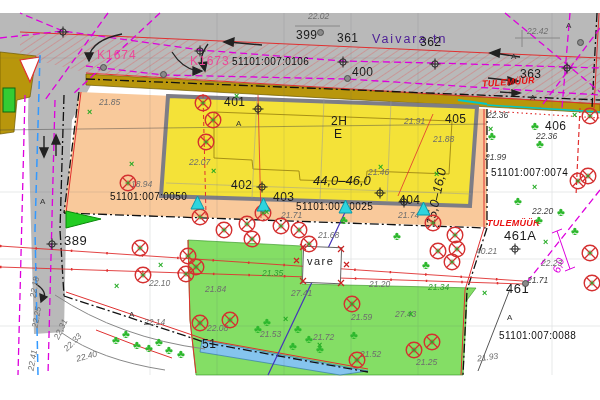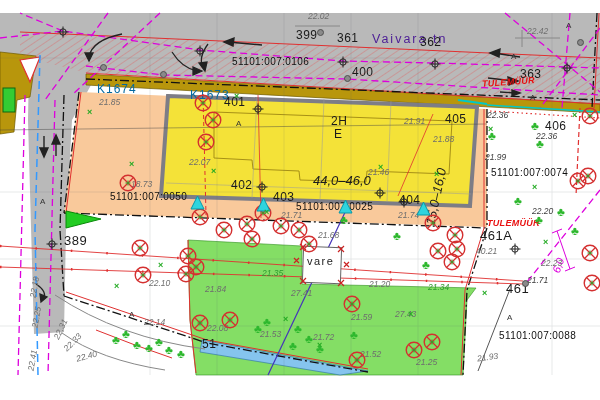--- a/index.html
+++ b/index.html
@@ -8,21 +8,21 @@
   #basemap{position:absolute;left:0;top:0;}
   #sym{position:absolute;left:0;top:0;width:600px;height:400px;}
   .lb{position:absolute;white-space:nowrap;line-height:1;}
   .elev{font-style:italic;font-size:8.5px;color:#6e6e6e;}
   .elev2{font-style:italic;font-size:8.5px;color:#3c3c3c;}
   .elevg{font-style:italic;font-size:8.5px;color:#2f9a2f;}
   .num{font-size:12px;color:#1a1a1a;letter-spacing:.5px;}
   .num2{font-size:13px;color:#1a1a1a;letter-spacing:.5px;}
   .street{font-size:12.5px;color:#4c1d95;letter-spacing:2px;}
   .pn{font-size:10px;color:#101010;letter-spacing:.4px;}
-  .pn2{font-size:12px;color:#0369a1;letter-spacing:1px;margin-top:34px;}
+  .pn2{font-size:12px;color:#ec4899;letter-spacing:1px;}
   .fire{font-size:9px;font-weight:bold;font-style:italic;color:#e81010;letter-spacing:.3px;}
   .dim{font-size:13px;font-style:italic;color:#1c1c1c;}
   .magdim{font-size:11px;font-style:italic;color:#dd00dd;}
   .vare{font-size:11px;color:#222;letter-spacing:1.5px;}
   .amark{font-size:8px;color:#333;}
   .tree{position:absolute;color:#2eb82e;font-size:12px;line-height:1;margin:-6px 0 0 -5px;}
   .gx{position:absolute;color:#22aa22;font-size:9px;font-weight:bold;line-height:1;margin:-4px 0 0 -4px;}
   .rc,.bm,.ent{position:absolute;}
   .rc{width:18px;height:18px;margin:-9px 0 0 -9px;}
   .bm{width:12px;height:12px;margin:-6px 0 0 -6px;}
@@ -210,33 +210,33 @@
       <div class="lb num" style="left:334px;top:128px;">E</div>
       <div class="lb elev" style="left:404px;top:117px;">21.91</div>
       <div class="lb amark" style="left:236px;top:120px;">A</div>
       <div class="lb elev" style="left:433px;top:135px;">21.88</div>
       <div class="lb dim" style="left:407px;top:190px;transform:rotate(-78deg);">15,0–16,0</div>
       <div class="lb elev2" style="left:485px;top:153px;">21.99</div>
       <div class="lb pn" style="left:491px;top:168px;">51101:007:0074</div>
       <div class="lb elev" style="left:189px;top:158px;">22.07</div>
       <div class="lb elev" style="left:368px;top:168px;">21.46</div>
       <div class="lb dim" style="left:313px;top:174px;">44,0–46,0</div>
-      <div class="lb elev" style="left:131px;top:180px;">18.73</div>
+      <div class="lb elev" style="left:131px;top:180px;">18.94</div>
       <div class="lb num" style="left:231px;top:179px;">402</div>
       <div class="lb num" style="left:273px;top:191px;">403</div>
       <div class="lb num" style="left:399px;top:194px;">404</div>
       <div class="lb pn" style="left:110px;top:192px;">51101:007:0050</div>
       <div class="lb pn" style="left:296px;top:202px;">51101:007:0025</div>
       <div class="lb elev" style="left:281px;top:211px;">21.71</div>
       <div class="lb elev" style="left:398px;top:211px;">21.74</div>
       <div class="lb fire" style="left:487px;top:219px;">TULEMÜÜR</div>
       <div class="lb elev2" style="left:532px;top:207px;">22.20</div>
       <div class="lb num2" style="left:64px;top:234px;">389</div>
       <div class="lb elev" style="left:318px;top:231px;">21.68</div>
-      <div class="lb num2" style="left:480px;top:229px;">461A</div>
+      <div class="lb num2" style="left:504px;top:229px;">461A</div>
       <div class="lb elev" style="left:476px;top:247px;">40.21</div>
       <div class="lb magdim" style="left:551px;top:260px;transform:rotate(-72deg);">6,0</div>
       <div class="lb vare" style="left:307px;top:256px;">vare</div>
       <div class="lb elevg" style="left:262px;top:269px;">21.35</div>
       <div class="lb elev" style="left:525px;top:259px;margin-left:16px;">22.23</div>
       <div class="lb elev2" style="left:527px;top:276px;">21.71</div>
       <div class="lb num2" style="left:506px;top:282px;">461</div>
       <div class="lb elevg" style="left:428px;top:283px;">21.34</div>
       <div class="lb elev" style="left:205px;top:285px;">21.84</div>
       <div class="lb elev" style="left:369px;top:280px;">21.20</div>

